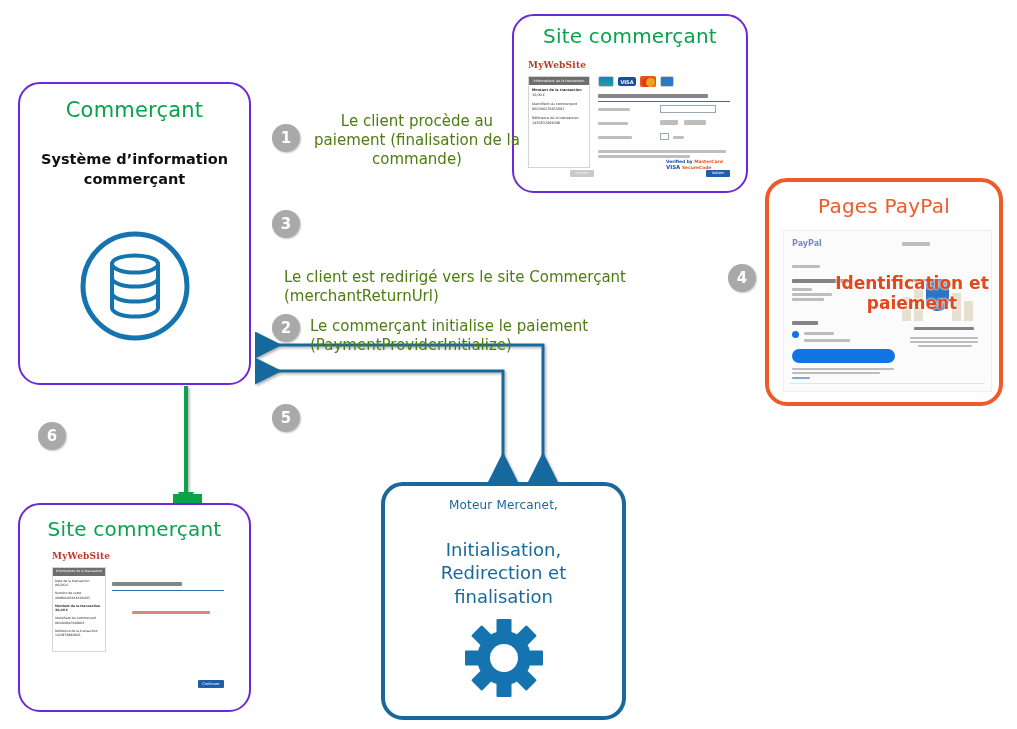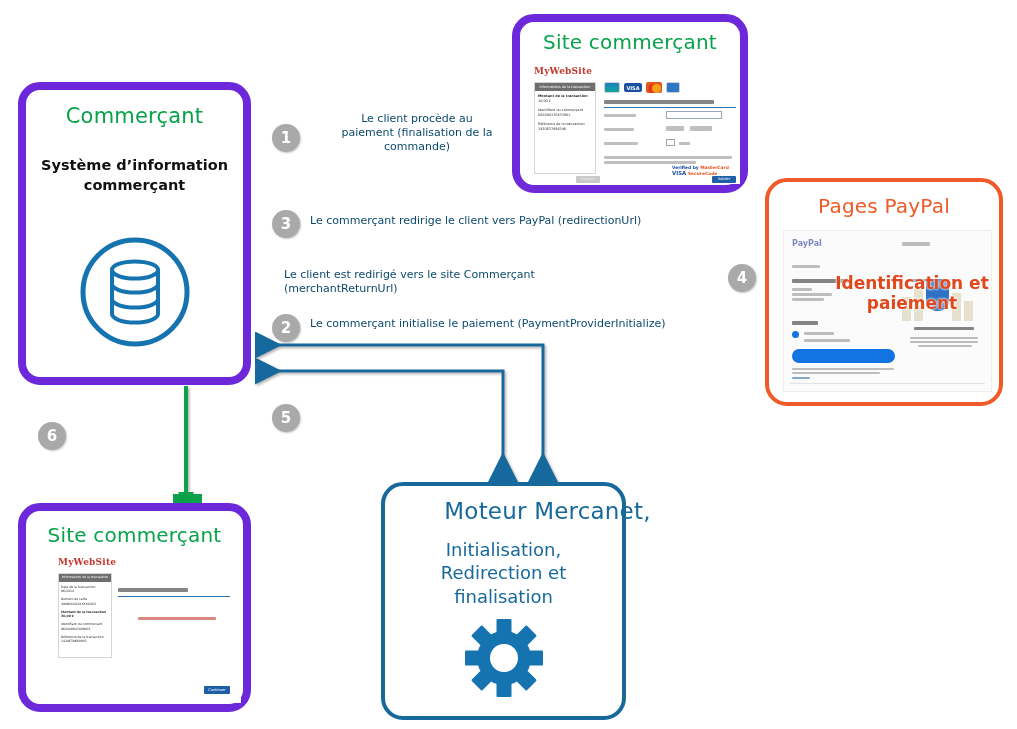--- a/index.html
+++ b/index.html
@@ -8,21 +8,21 @@
     width:1017px;height:729px;position:relative;overflow:hidden;
     -webkit-font-smoothing:antialiased;
   }
   .stage{position:absolute;left:0;top:0;width:1017px;height:729px;}
 
   
   .abs{position:absolute;}
 
   
   .panel{position:absolute;border-radius:22px;background:#ffffff;box-sizing:border-box;}
-  .panel.green{border:8px solid #6d28d9;}
+  .panel.green{border:2px solid #6d28d9;}
   .panel.orange{border:4px solid #F05A28;}
   .panel.blue{border:4px solid #17699C;}
 
   .panel-title{
     text-align:center;font-weight:400;letter-spacing:.2px;
     font-family:"DejaVu Sans", sans-serif;
   }
   .title-green{color:#07A24A;}
   .title-orange{color:#F05A28;}
   .title-blue{color:#17699C;}
@@ -52,36 +52,36 @@
     padding-left:28px;
   }
 
   
   #merchant-site-bottom{left:18px;top:503px;width:233px;height:209px;}
   #merchant-site-bottom .panel-title{position:absolute;top:12px;left:0;width:100%;font-size:20px;}
   #shot-bottom{position:absolute;left:30px;top:44px;width:185px;height:148px;}
 
   
   #mercanet-box{left:381px;top:482px;width:245px;height:238px;}
-  #mercanet-title{position:absolute;top:12px;left:0;width:100%;font-size:23px;margin-left:44px;}
+  #mercanet-title{position:absolute;top:12px;left:0;width:100%;font-size:12px;}
   #mercanet-sub{position:absolute;top:52px;left:0;width:100%;text-align:center;
      font-size:18px;color:#17699C;line-height:1.3;}
   #gear-wrap{position:absolute;left:50%;top:133px;transform:translateX(-50%);}
 
   
   .badge{
     position:absolute;width:28px;height:28px;border-radius:50%;
     background:#A9A9A9;color:#ffffff;font-size:15px;font-weight:bold;
     display:flex;align-items:center;justify-content:center;
     box-shadow:1px 1px 2px rgba(0,0,0,.22);
   }
 
   
   .flow-label{
-    position:absolute;color:#0c4a6e;font-size:11px;line-height:1.28;
+    position:absolute;color:#4d7c0f;font-size:15px;line-height:1.28;
     font-family:"DejaVu Sans", sans-serif;white-space:pre-line;
   }
   .flow-label.center{text-align:center;}
 
   
   #wires{position:absolute;left:0;top:0;width:1017px;height:729px;pointer-events:none;}
 
   
   .shot{background:#ffffff;position:relative;overflow:hidden;}
   .shot *{box-sizing:border-box;}
@@ -357,21 +357,20 @@
       </svg>
     </div>
   </div>
 
   <div class="badge" style="left:272px;top:124px;">1</div>
   <div class="flow-label center" style="left:312px;top:112px;width:210px;">Le client procède au
 paiement (finalisation de la
 commande)</div>
 
   <div class="badge" style="left:272px;top:210px;">3</div>
-  <div class="flow-label" style="left:310px;top:214px;width:430px;">Le commerçant redirige le client vers PayPal (redirectionUrl)</div>
 
   <div class="badge" style="left:728px;top:264px;">4</div>
 
   <div class="flow-label" style="left:284px;top:268px;width:420px;">Le  client est redirigé vers le site Commerçant
 (merchantReturnUrl)</div>
 
   <div class="badge" style="left:272px;top:314px;">2</div>
   <div class="flow-label" style="left:310px;top:317px;width:440px;">Le commerçant initialise le paiement (PaymentProviderInitialize)</div>
 
   <div class="badge" style="left:272px;top:404px;">5</div>

